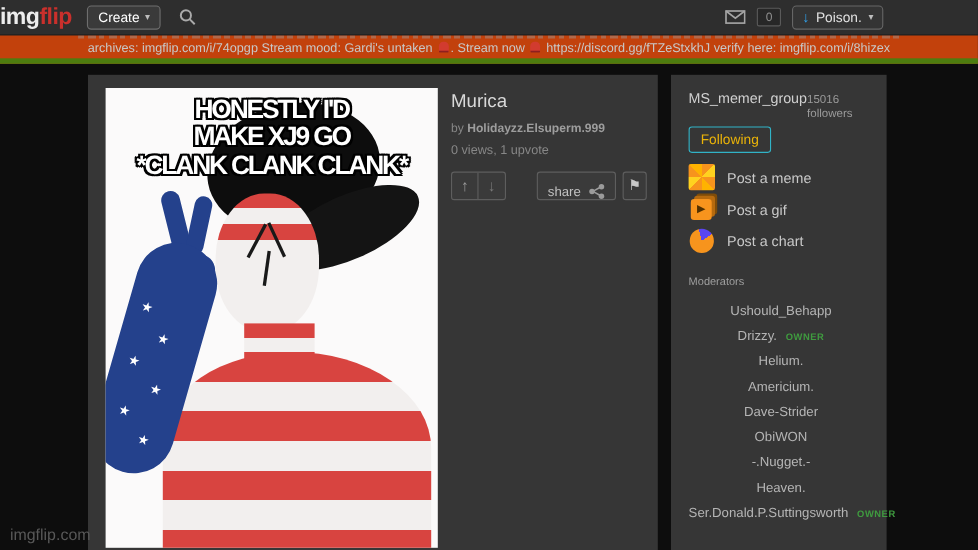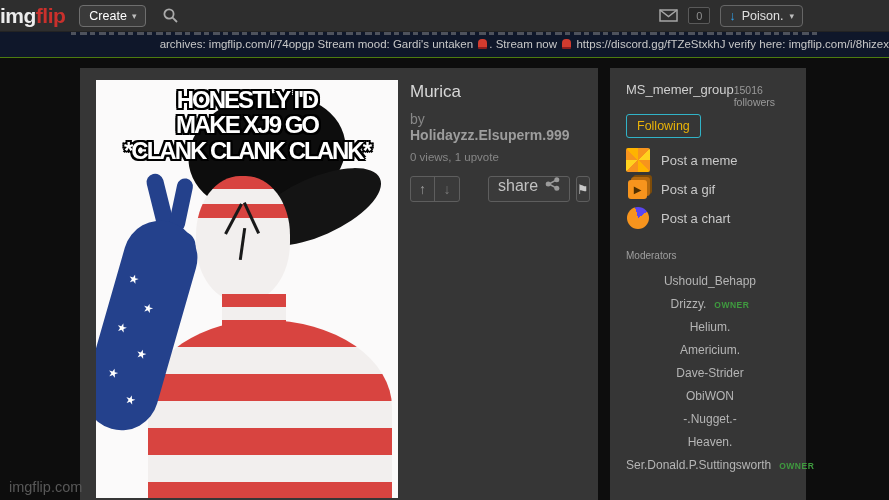--- a/index.html
+++ b/index.html
@@ -19,22 +19,22 @@
   .search-wrap { margin-left:16px; cursor:pointer; display:flex; align-items:center; }
   .nav-right { margin-left:auto; margin-right:86px; display:flex; align-items:center; gap:10px; }
   .mail-wrap { display:flex; align-items:center; cursor:pointer; }
   .msg-count { width:22px; height:17px; border:1px solid #5a5a5a; border-radius:2px; background:#272727;
     color:#8f8f8f; font-size:11px; display:flex; align-items:center; justify-content:center; cursor:pointer; }
   .user-btn { height:22px; border:1px solid #666; border-radius:4px; padding:0 8px; background:#343434;
     display:flex; align-items:center; gap:6px; font-size:12.5px; color:#e0e0e0; cursor:pointer; }
   .user-arrow { color:#2fa3ef; font-weight:bold; font-size:13px; line-height:1; }
 
   
-  .banner { position:absolute; top:32px; left:0; right:0; height:26px; background:#0f172a;
-    border-bottom:1px solid #4d7c0f; overflow:hidden; text-align:right; z-index:10; }
+  .banner { position:absolute; top:32px; left:0; right:0; height:26px; background:#c2410c;
+    border-bottom:5px solid #4d7c0f; overflow:hidden; text-align:center; z-index:10; }
   .clipped-line { height:3px; margin:0 auto; width:84%; opacity:.45;
     background:repeating-linear-gradient(90deg,#9a9a9a 0 5px,transparent 5px 9px,#9a9a9a 9px 16px,transparent 16px 19px); }
   .banner-text { font-size:11.5px; color:#c8c8c8; margin-top:3px; white-space:nowrap; }
   .siren { display:inline-block; width:9px; height:10px; background:#d23b2f;
     border-radius:4px 4px 1px 1px; border-bottom:2px solid #8d1f1f; vertical-align:-1px; margin:0 2px; }
 
   
   .main-card { position:absolute; left:80px; top:68px; width:518px; height:440px; background:#363636; }
   .meme { position:absolute; left:16px; top:12px; width:302px; height:418px; background:#fbfafa; overflow:hidden; }
   .meme-caption { position:relative; z-index:5; padding-top:7px; text-align:center; color:#fff;
@@ -54,30 +54,30 @@
     border-radius:48% 52% 0 0 / 42% 46% 0 0;
     background:repeating-linear-gradient(180deg,#d84440 0 27px,#f2efee 27px 54px); }
   .m-arm { left:8px; top:138px; width:74px; height:215px; background:#24418c; border-radius:38px; transform:rotate(16deg); z-index:4; }
   .m-star { position:absolute; color:#fff; font-size:12px; }
   .m-f1 { left:56px; top:93px; width:17px; height:62px; background:#24418c; border-radius:9px; transform:rotate(-14deg); z-index:4; }
   .m-f2 { left:77px; top:98px; width:16px; height:54px; background:#24418c; border-radius:9px; transform:rotate(12deg); z-index:4; }
   .m-fist { left:52px; top:148px; width:46px; height:40px; background:#24418c; border-radius:14px; transform:rotate(20deg); z-index:4; }
 
   .post-info { position:absolute; left:330px; top:14px; width:178px; }
   .post-title { font-size:17px; font-weight:normal; color:#d8d8d8; }
-  .byline { margin-top:9px; font-size:14px; color:#878787; }
+  .byline { margin-top:9px; font-size:11px; color:#878787; }
   .author { color:#9d9d9d; font-weight:bold; cursor:pointer; }
   .stats { margin-top:8px; font-size:11.5px; color:#878787; }
   .controls { margin-top:13px; display:flex; align-items:center; }
   .vote-group { display:flex; border:1px solid #5e5e5e; border-radius:3px; height:26px; background:#3a3a3a; }
   .vote { width:24px; display:flex; align-items:center; justify-content:center; font-size:14px; font-weight:bold; cursor:pointer; }
   .vote.up { color:#9a9a9a; border-right:1px solid #5e5e5e; }
   .vote.down { color:#787878; }
   .share-btn { margin-left:28px; height:26px; border:1px solid #5e5e5e; border-radius:3px; background:#3a3a3a;
-    color:#c2c2c2; font-size:16px; padding:0 9px; display:flex; align-items:flex-start; gap:7px; cursor:pointer; }
+    color:#c2c2c2; font-size:12px; padding:0 9px; display:flex; align-items:flex-end; gap:7px; cursor:pointer; }
   .flag-btn { margin-left:6px; width:30px; height:26px; border:1px solid #5e5e5e; border-radius:3px; background:#3a3a3a;
     color:#c9c9c9; font-size:13px; display:flex; align-items:center; justify-content:center; cursor:pointer; }
 
   
   .sidebar { position:absolute; left:610px; top:68px; width:196px; height:440px; background:#363636;
     padding:14px 12px 0 16px; }
   .group-row { display:flex; justify-content:space-between; align-items:baseline; }
   .group-name { font-size:13px; color:#d0d0d0; cursor:pointer; }
   .followers { font-size:10.5px; color:#9a9a9a; }
   .following-btn { margin-top:6px; display:inline-block; border:1px solid #31b3c7; color:#eab308;

